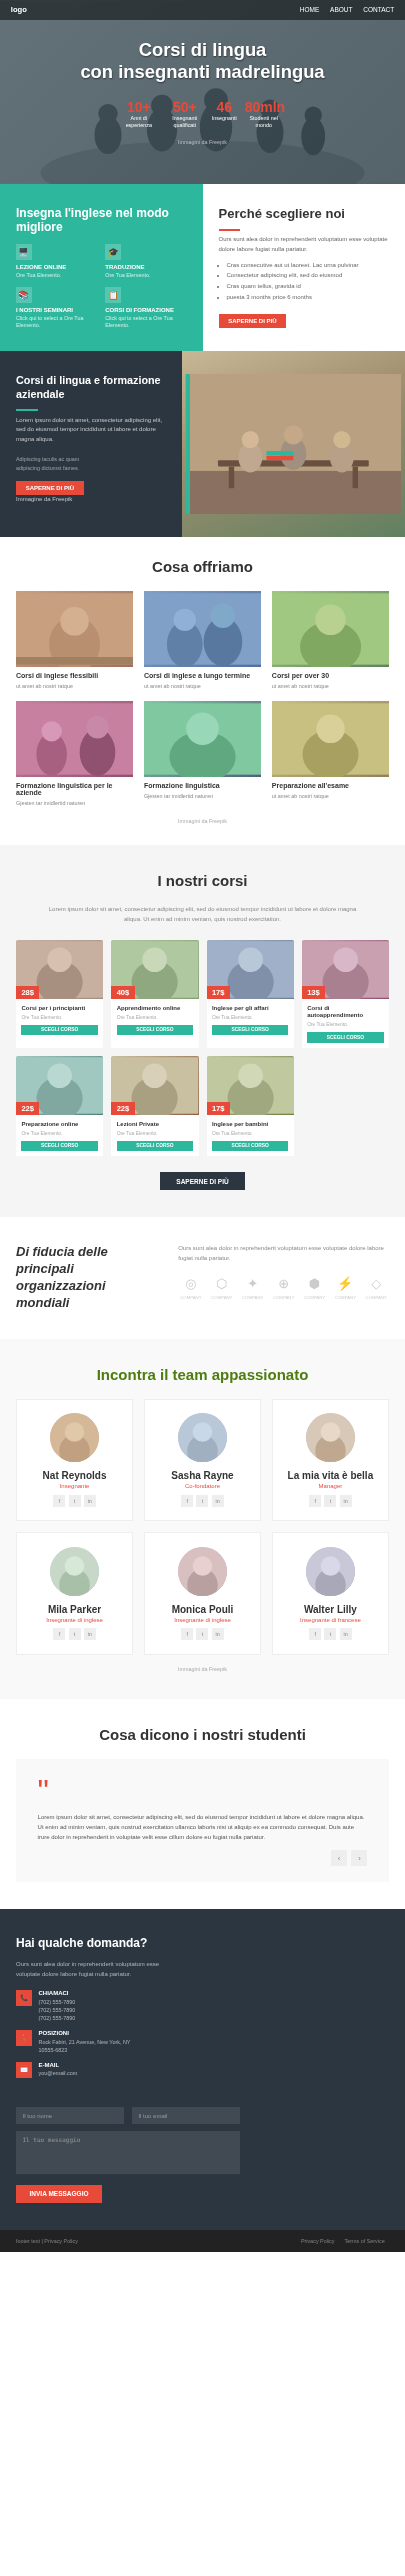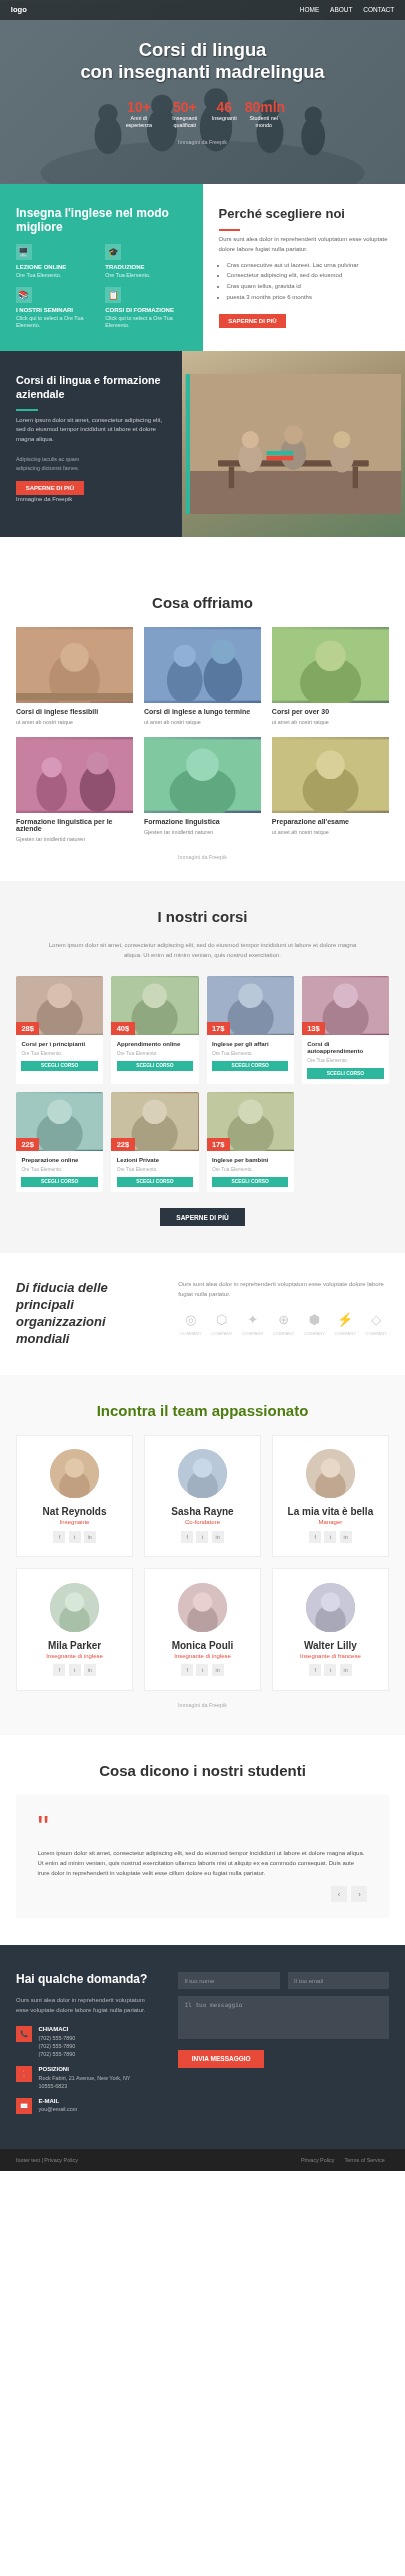--- a/index.html
+++ b/index.html
@@ -41,21 +41,21 @@
     
     .section-corporate { display: flex; background: #2c3640; }
     .corp-left { width: 45%; padding: 21.6px 16px; }
     .corp-left h2 { color: #fff; font-size: 10.8px; font-weight: 900; margin-bottom: 8px; line-height: 1.3; }
     .corp-left p { color: rgba(255,255,255,0.7); font-size: 6px; line-height: 1.6; margin-bottom: 10.8px; }
     .corp-right { width: 55%; position: relative; overflow: hidden; min-height: 119px; }
     
     .corp-img-inner { width: 100%; height: 100%; background: linear-gradient(160deg, #c8b896 0%, #a09070 40%, #608060 100%); display: flex; align-items: center; justify-content: center; }
 
     
-    .section-offriamo { padding: 21px 16px; background: #fff; margin-top: 36px; }
+    .section-offriamo { padding: 21px 16px; background: #fff; }
     .section-title { text-align: center; font-size: 15px; font-weight: 900; color: #333; margin-bottom: 16px; }
     .offers-grid { display: grid; grid-template-columns: 1fr 1fr 1fr; gap: 10.8px; }
     .offer-card { }
     .offer-img { height: 76px; background: #888; overflow: hidden; position: relative; }
     .offer-img-1 { background: linear-gradient(135deg, #c8a080, #a07060); }
     .offer-img-2 { background: linear-gradient(135deg, #80a0c8, #5070a0); }
     .offer-img-3 { background: linear-gradient(135deg, #a0c880, #608060); }
     .offer-img-4 { background: linear-gradient(135deg, #c880a0, #905070); }
     .offer-img-5 { background: linear-gradient(135deg, #80c8a0, #506080); }
     .offer-img-6 { background: linear-gradient(135deg, #c8c080, #908060); }
@@ -118,21 +118,21 @@
     
     .section-testimonial { padding: 27px 16px; background: #fff; }
     .section-testimonial .section-title { margin-bottom: 16px; }
     .testimonial-box { background: #f9f9f9; padding: 16px 21.6px; position: relative; }
     .quote-mark { font-size: 32px; color: #e84a3a; line-height: 1; margin-bottom: 5.4px; }
     .testimonial-text { color: #555; font-size: 6px; line-height: 1.7; margin-bottom: 8px; }
     .testimonial-nav { display: flex; justify-content: flex-end; gap: 4.3px; margin-top: 8px; }
     .nav-arrow { width: 16px; height: 16px; background: #eee; display: flex; align-items: center; justify-content: center; cursor: pointer; font-size: 7.6px; color: #888; }
 
     
-    .section-contact { background: #2c3640; padding: 27px 16px; display: flex; gap: 21.6px; }
+    .section-contact { background: #2c3640; padding: 27px 16px; display: flex; gap: 21.6px; flex-direction: column; }
     .contact-info { width: 40%; }
     .contact-info h2 { color: #fff; font-size: 12px; font-weight: 900; margin-bottom: 8px; line-height: 1.3; }
     .contact-info p { color: rgba(255,255,255,0.6); font-size: 6px; line-height: 1.6; margin-bottom: 10.8px; }
     .contact-item { display: flex; gap: 6.5px; align-items: flex-start; margin-bottom: 8px; }
     .contact-icon { width: 16px; height: 16px; background: #e84a3a; display: flex; align-items: center; justify-content: center; color: #fff; font-size: 6.5px; flex-shrink: 0; }
     .contact-item-content h5 { color: #fff; font-size: 6px; font-weight: bold; margin-bottom: 1.6px; }
     .contact-item-content p { color: rgba(255,255,255,0.6); font-size: 5.4px; line-height: 1.5; margin: 0; }
     .contact-form { width: 60%; }
     .form-row { display: flex; gap: 8px; margin-bottom: 6.5px; }
     .form-field { flex: 1; }

